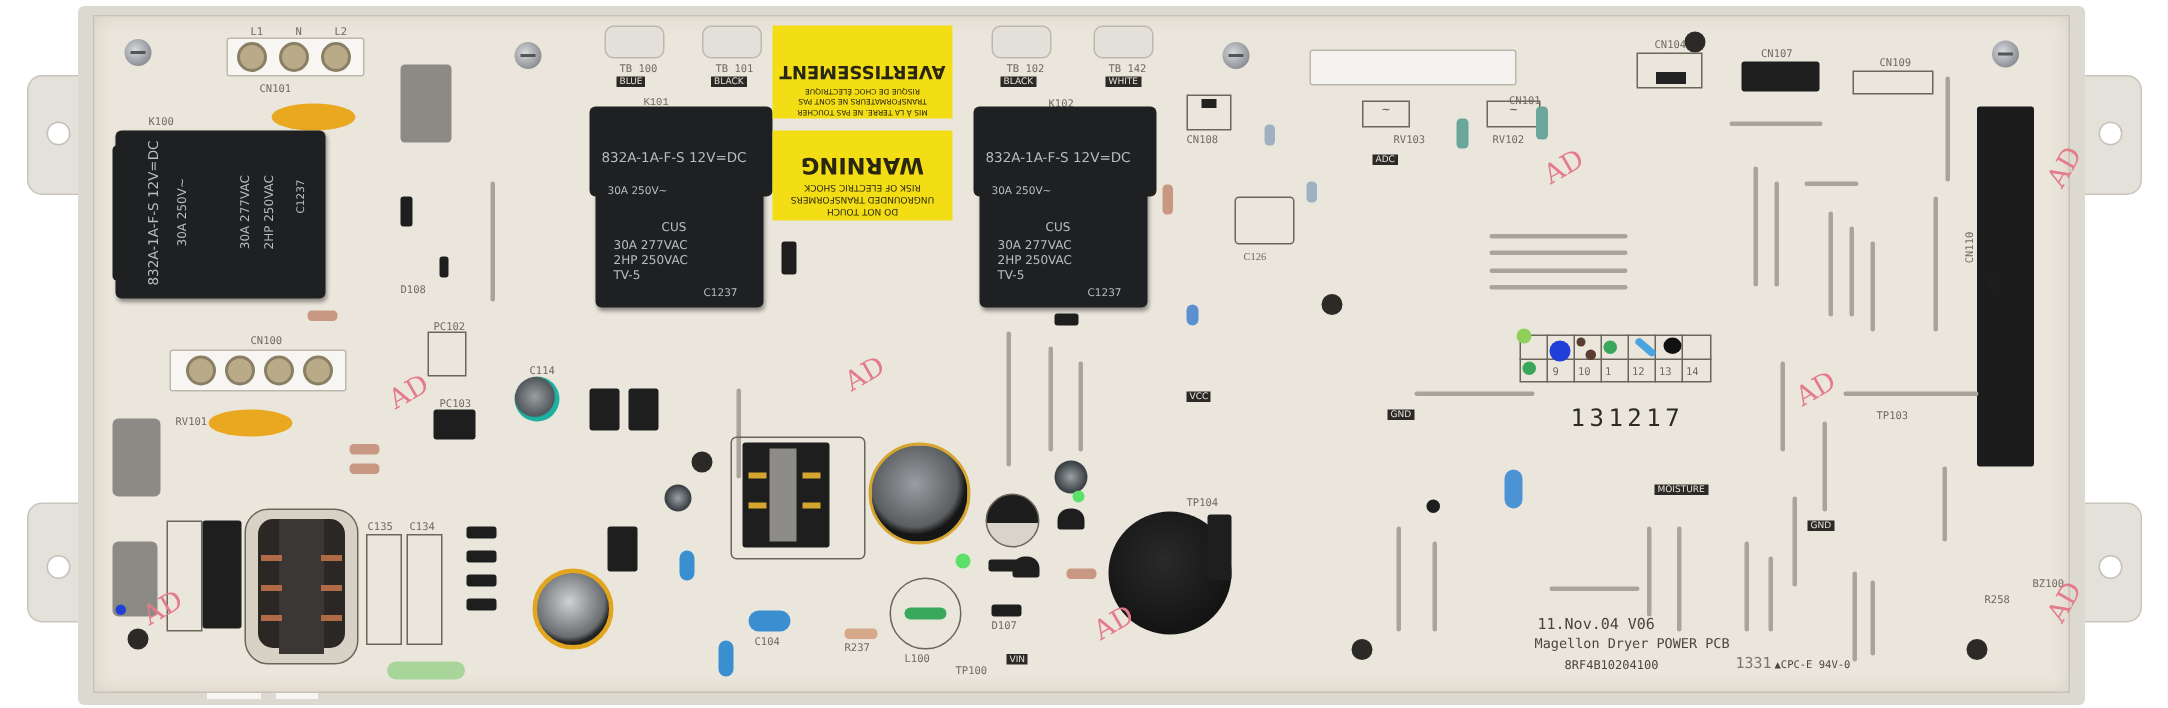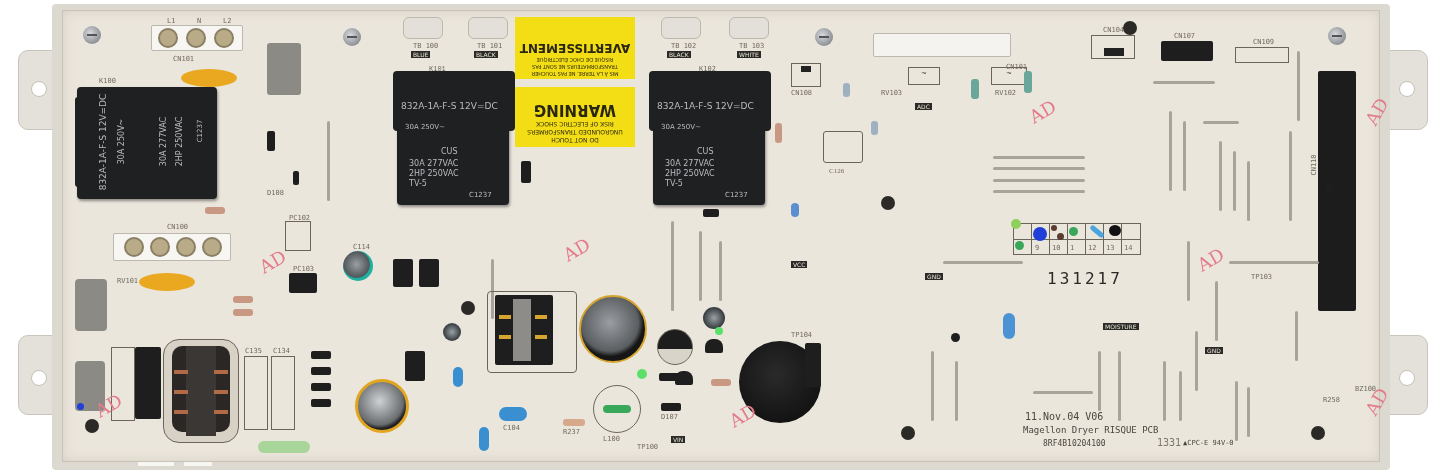--- a/index.html
+++ b/index.html
@@ -115,21 +115,21 @@
 
   <div class="conn" style="left:405px;top:6px;width:40px;height:22px;border-radius:6px;background:#e3e0d9;"></div>
   <span class="silk" style="left:414px;top:31px;">TB 101</span>
   <span class="label-box" style="left:411px;top:40px;">BLACK</span>
 
   <div class="conn" style="left:598px;top:6px;width:40px;height:22px;border-radius:6px;background:#e3e0d9;"></div>
   <span class="silk" style="left:608px;top:31px;">TB 102</span>
   <span class="label-box" style="left:604px;top:40px;">BLACK</span>
 
   <div class="conn" style="left:666px;top:6px;width:40px;height:22px;border-radius:6px;background:#e3e0d9;"></div>
-  <span class="silk" style="left:676px;top:31px;">TB 103</span>
+  <span class="silk" style="left:676px;top:31px;">TB 142</span>
   <span class="label-box" style="left:674px;top:40px;">WHITE</span>
 
   <div class="warn" style="left:452px;top:6px;width:120px;height:62px;padding-top:2px;">
     <div style="font-size:5px;line-height:7px;">MIS À LA TERRE. NE PAS TOUCHER</div>
     <div style="font-size:5px;line-height:7px;">TRANSFORMATEURS NE SONT PAS</div>
     <div style="font-size:5px;line-height:7px;">RISQUE DE CHOC ÉLECTRIQUE</div>
     <div style="font-size:12px;font-weight:bold;line-height:16px;">AVERTISSEMENT</div>
   </div>
   <div class="warn" style="left:452px;top:76px;width:120px;height:60px;padding-top:3px;">
     <div style="font-size:6px;line-height:8px;">DO NOT TOUCH</div>
@@ -226,21 +226,21 @@
   <span class="abs" style="left:984px;top:258px;font-family:'DejaVu Sans Mono',monospace;font-size:16px;letter-spacing:3px;color:#2b2a26;">131217</span>
 
   <span class="label-box" style="left:852px;top:92px;">ADC</span>
   <span class="label-box" style="left:728px;top:250px;">VCC</span>
   <span class="label-box" style="left:862px;top:262px;">GND</span>
   <span class="label-box" style="left:1040px;top:312px;">MOISTURE</span>
   <span class="label-box" style="left:1142px;top:336px;">GND</span>
   <span class="label-box" style="left:608px;top:425px;">VIN</span>
 
   <span class="silk" style="left:962px;top:400px;font-size:10px;color:#4a463e;">11.Nov.04 V06</span>
-  <span class="silk" style="left:960px;top:414px;font-size:9px;color:#4a463e;">Magellon Dryer RISQUE PCB</span>
+  <span class="silk" style="left:960px;top:414px;font-size:9px;color:#4a463e;">Magellon Dryer POWER PCB</span>
   <span class="silk" style="left:980px;top:428px;font-size:8px;color:#4a463e;">8RF4B10204100</span>
   <span class="silk" style="left:1094px;top:426px;font-size:10px;color:#7a766c;">1331</span>
   <span class="silk" style="left:1120px;top:428px;font-size:7px;color:#4a463e;">▲CPC-E 94V-0</span>
 
   <div class="conn" style="left:50px;top:222px;width:118px;height:28px;">
     <div class="pin" style="left:10px;top:3px;"></div>
     <div class="pin" style="left:36px;top:3px;"></div>
     <div class="pin" style="left:62px;top:3px;"></div>
     <div class="pin" style="left:88px;top:3px;"></div>
   </div>
@@ -350,21 +350,21 @@
 
   <span class="silk" style="left:1292px;top:374px;">BZ100</span>
   <span class="silk" style="left:1260px;top:385px;">R258</span>
 
   <span class="silk" style="left:598px;top:402px;">D107</span>
   <span class="silk" style="left:574px;top:432px;">TP100</span>
   <span class="silk" style="left:1188px;top:262px;">TP103</span>
   <span class="silk" style="left:204px;top:178px;">D108</span>
   <span class="silk" style="left:766px;top:156px;font-family:Liberation Serif, serif;">C126</span>
   <span class="silk" style="left:932px;top:78px;">RV102</span>
-  <span class="silk" style="left:818px;top:78px;">RV103</span>
+  <span class="silk" style="left:866px;top:78px;">RV103</span>
 
   <span class="red-mark" style="left:500px;top:228px;transform:rotate(-30deg);">AD</span>
   <span class="red-mark" style="left:196px;top:240px;transform:rotate(-30deg);">AD</span>
   <span class="red-mark" style="left:666px;top:394px;transform:rotate(-30deg);">AD</span>
   <span class="red-mark" style="left:1134px;top:238px;transform:rotate(-30deg);">AD</span>
   <span class="red-mark" style="left:966px;top:90px;transform:rotate(-30deg);">AD</span>
   <span class="red-mark" style="left:1300px;top:90px;transform:rotate(-60deg);">AD</span>
   <span class="red-mark" style="left:1300px;top:380px;transform:rotate(-60deg);">AD</span>
   <span class="red-mark" style="left:32px;top:384px;transform:rotate(-30deg);">AD</span>
 </div>

